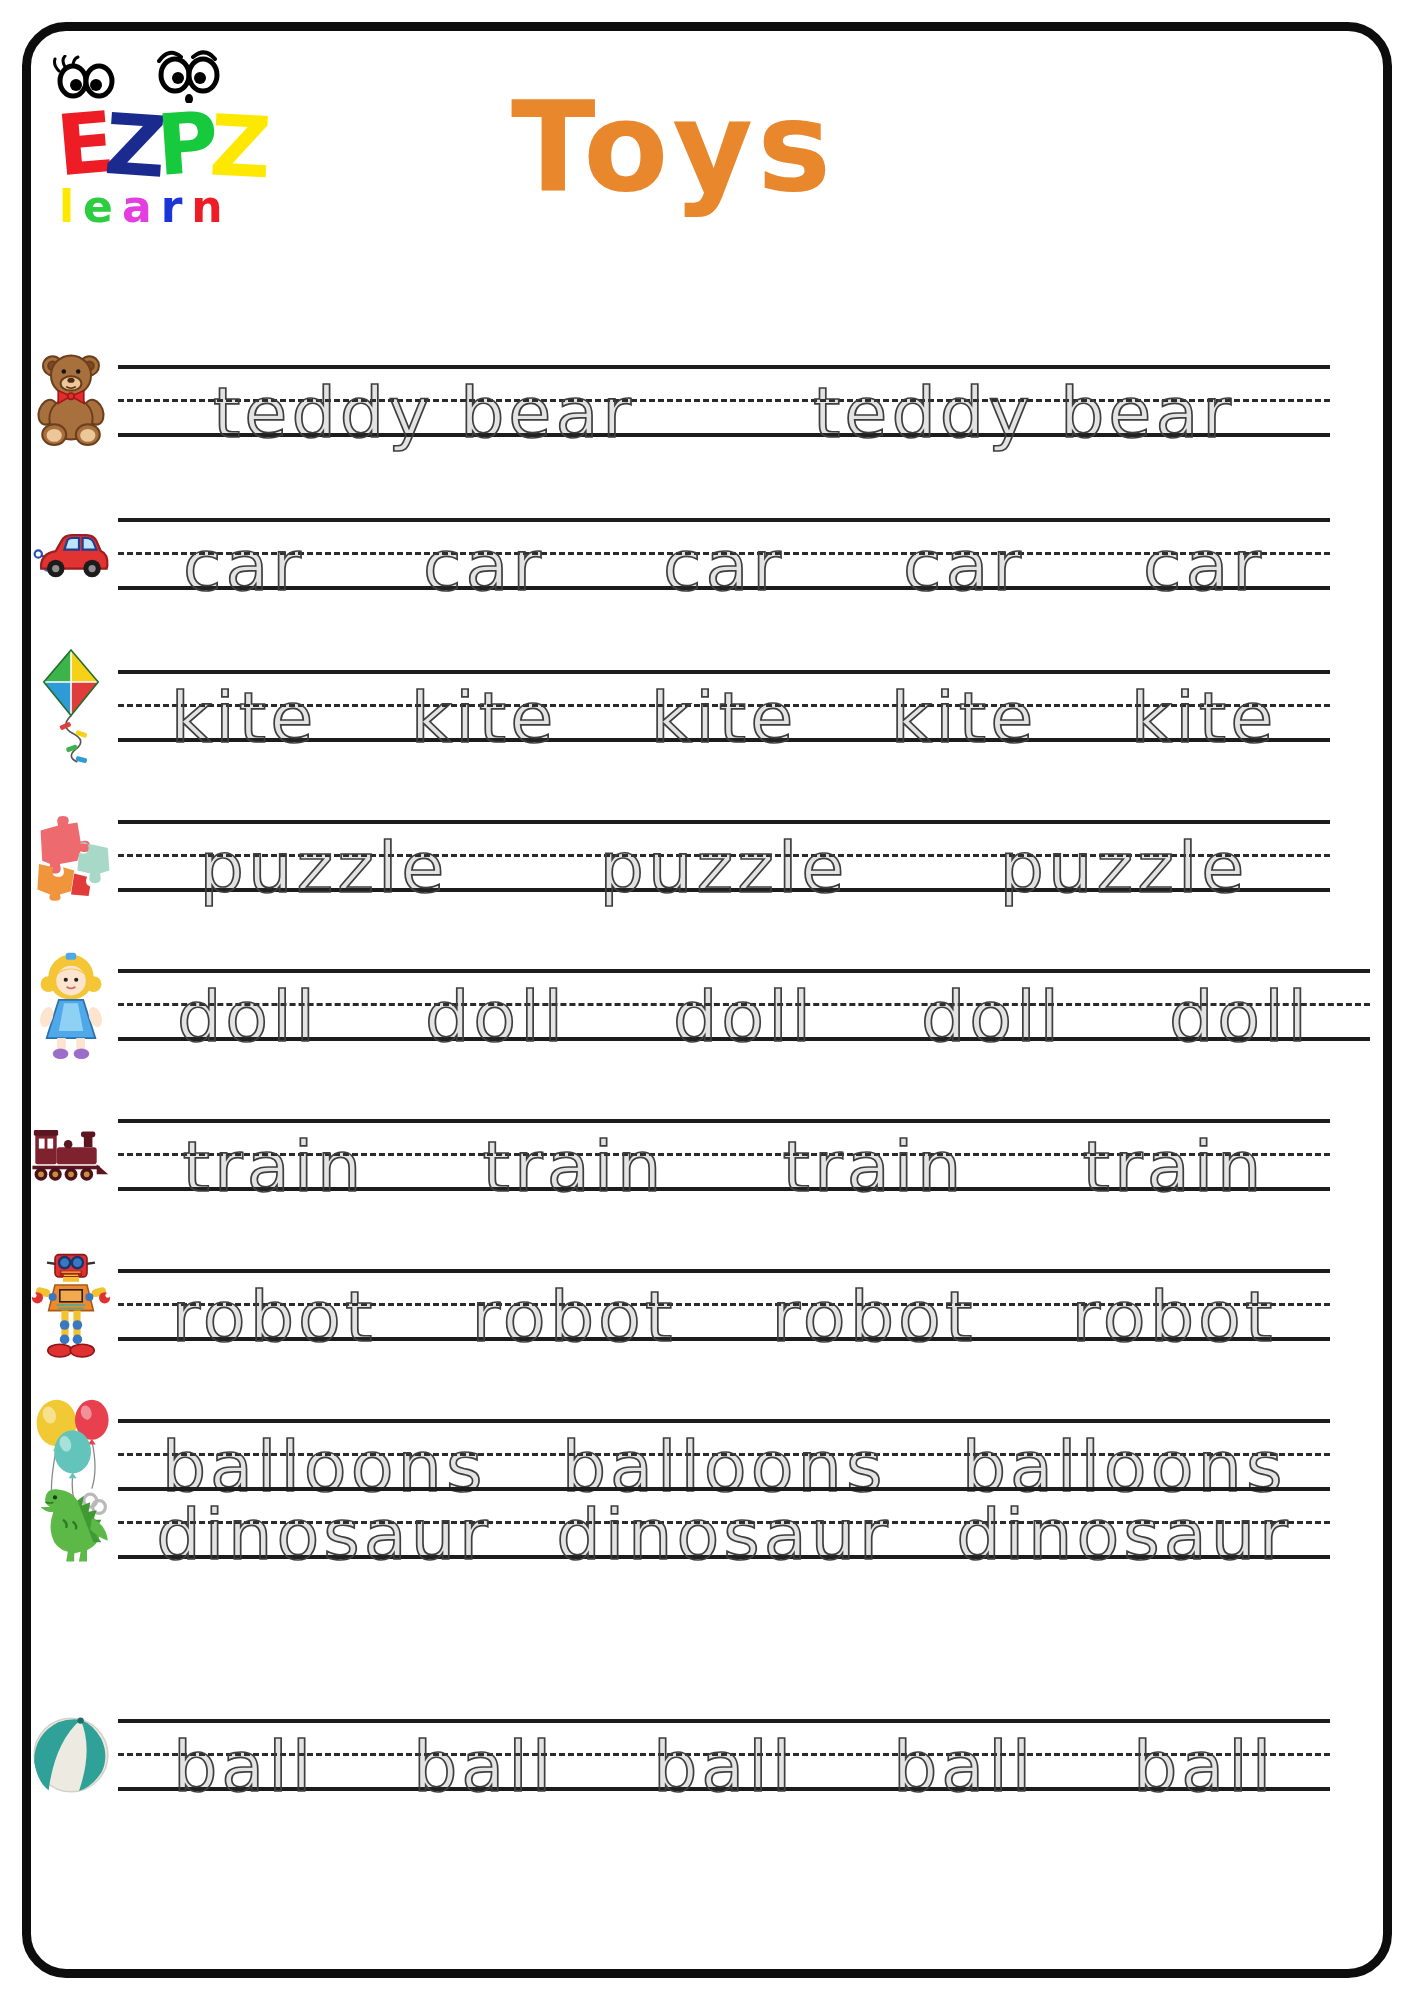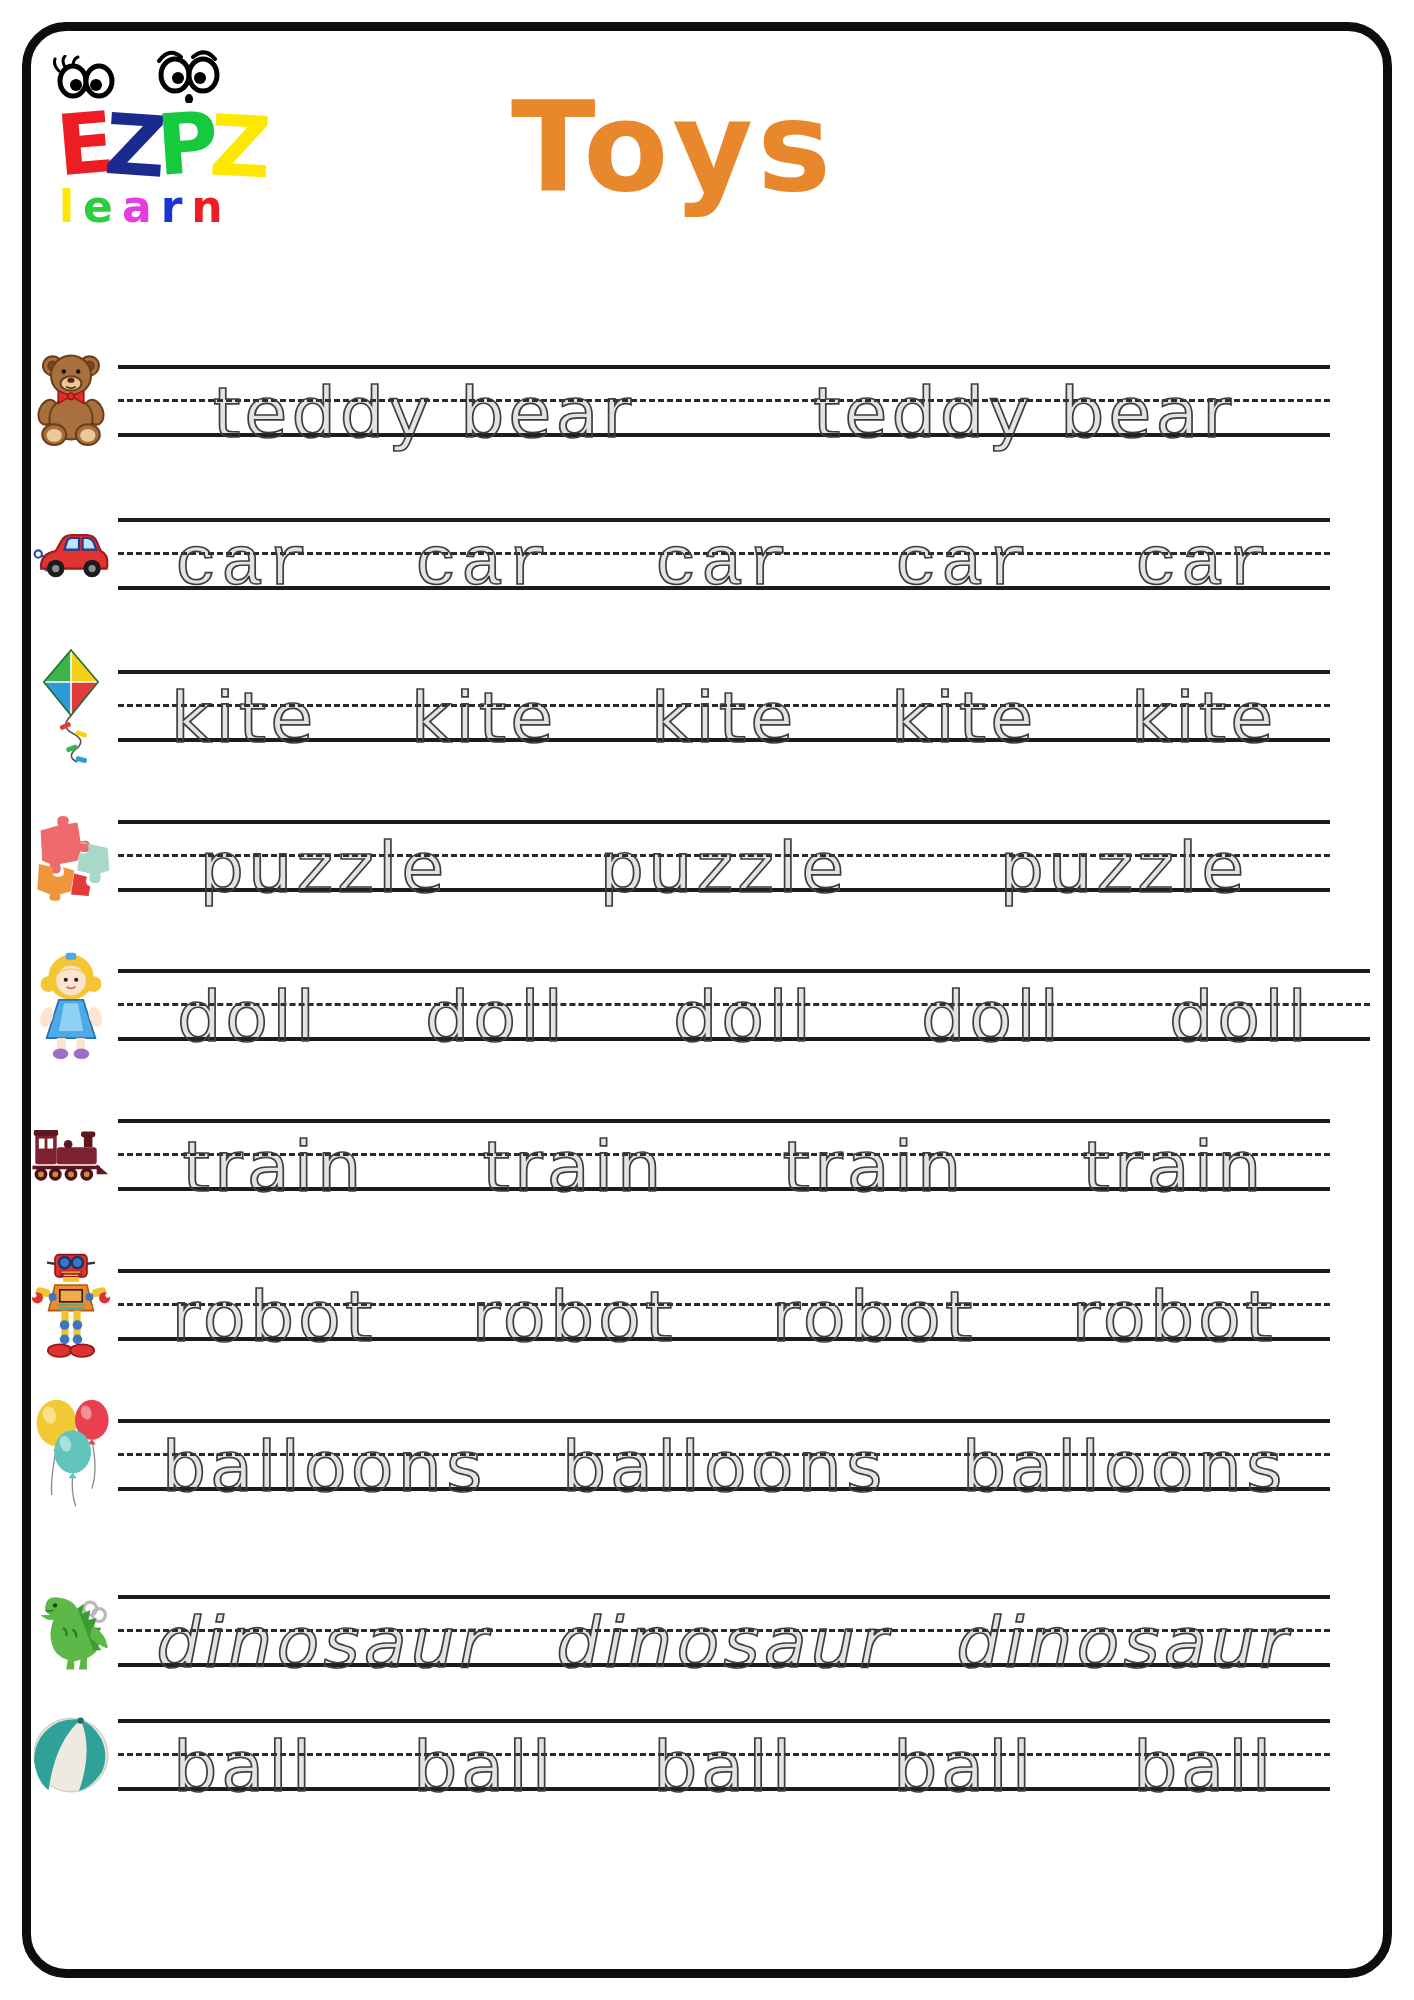--- a/index.html
+++ b/index.html
@@ -109,21 +109,21 @@
         <div class="band">
           <div class="wl top" style="border-color: rgb(28, 28, 28);"></div>
           <div class="wl mid" style="border-color: rgb(42, 42, 42);"></div>
           <div class="wl bot" style="border-color: rgb(28, 28, 28);"></div>
           <div class="words">
             <span class="trace" style="-webkit-text-stroke: 1.7px rgb(62, 62, 62);">teddy bear</span>
             <span class="trace" style="-webkit-text-stroke: 1.7px rgb(62, 62, 62);">teddy bear</span>
           </div>
         </div>
       </div>
-      <div class="row" style="top: 487px; font-family: Liberation Mono, monospace;">
+      <div class="row" style="top: 487px;">
         <div class="icon-box">
           <svg width="94" height="66" viewBox="0 0 110 76">
  <circle cx="10" cy="38" r="5" fill="none" stroke="#2a4fae" stroke-width="3"></circle>
  <line x1="14" y1="40" x2="24" y2="44" stroke="#2a4fae" stroke-width="3"></line>
  <rect x="18" y="52" width="16" height="10" rx="3" fill="#3f6bc9"></rect>
  <path d="M14 58 Q12 38 34 34 L42 20 Q46 12 56 12 L76 12 Q86 12 90 20 L96 34 Q106 38 105 54 L104 58 Z" fill="#e23333" stroke="#9c1d1d" stroke-width="3"></path>
  <path d="M46 32 L50 19 Q52 16 56 16 L66 16 L66 32 Z" fill="#bfe3f7" stroke="#1d3f8f" stroke-width="3"></path>
  <path d="M71 32 L71 16 L76 16 Q83 16 86 22 L90 32 Z" fill="#bfe3f7" stroke="#1d3f8f" stroke-width="3"></path>
  <circle cx="34" cy="58" r="12" fill="#1c1c1c"></circle>
             <circle cx="34" cy="58" r="5" fill="#8f8f8f"></circle>
@@ -328,21 +328,21 @@
           <div class="wl top" style="border-color: rgb(28, 28, 28);"></div>
           <div class="wl mid" style="border-color: rgb(42, 42, 42);"></div>
           <div class="wl bot" style="border-color: rgb(28, 28, 28);"></div>
           <div class="words">
             <span class="trace" style="-webkit-text-stroke: 1.7px rgb(62, 62, 62);">balloons</span>
             <span class="trace" style="-webkit-text-stroke: 1.7px rgb(62, 62, 62);">balloons</span>
             <span class="trace" style="-webkit-text-stroke: 1.7px rgb(62, 62, 62);">balloons</span>
           </div>
         </div>
       </div>
-      <div class="row" style="top: 1564px; font-style: italic;">
+      <div class="row" style="top: 1456px;">
         <div class="icon-box">
           <svg width="92" height="104" viewBox="0 0 100 112">
  <circle cx="74" cy="28" r="8" fill="none" stroke="#b9b9b9" stroke-width="4"></circle>
  <circle cx="85" cy="36" r="8" fill="none" stroke="#b9b9b9" stroke-width="4"></circle>
  <path d="M34 14 Q20 12 18 24 Q16 32 24 36 L12 36 Q20 44 28 42 Q22 58 26 72 Q30 88 46 92 L44 104 L54 104 L54 94 L62 92 L60 104 L70 104 L70 90 Q84 84 86 70 Q88 56 76 48 Q64 40 58 28 Q52 16 34 14 Z" fill="#5cb947"></path>
  <path d="M58 28 L66 22 L64 34 L74 30 L72 42 L82 40 L78 52 L88 52 L82 62 L90 66 L82 72 L88 80 L78 80" fill="#3f9a33"></path>
  <path d="M76 50 Q94 58 96 78 Q84 74 74 64 Z" fill="#5cb947"></path>
  <circle cx="30" cy="24" r="2.6" fill="#163d10"></circle>
  <path d="M18 30 Q24 32 28 30" stroke="#2f7a25" stroke-width="2" fill="none"></path>
  <path d="M40 52 Q46 56 44 62 M52 54 Q58 58 56 64" stroke="#2f7a25" stroke-width="3" fill="none"></path>

